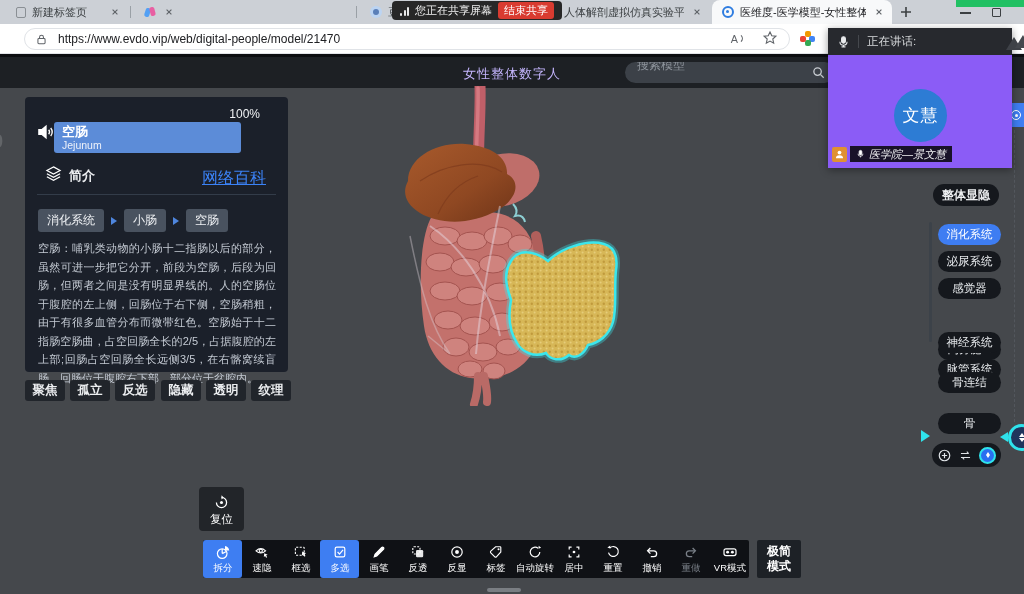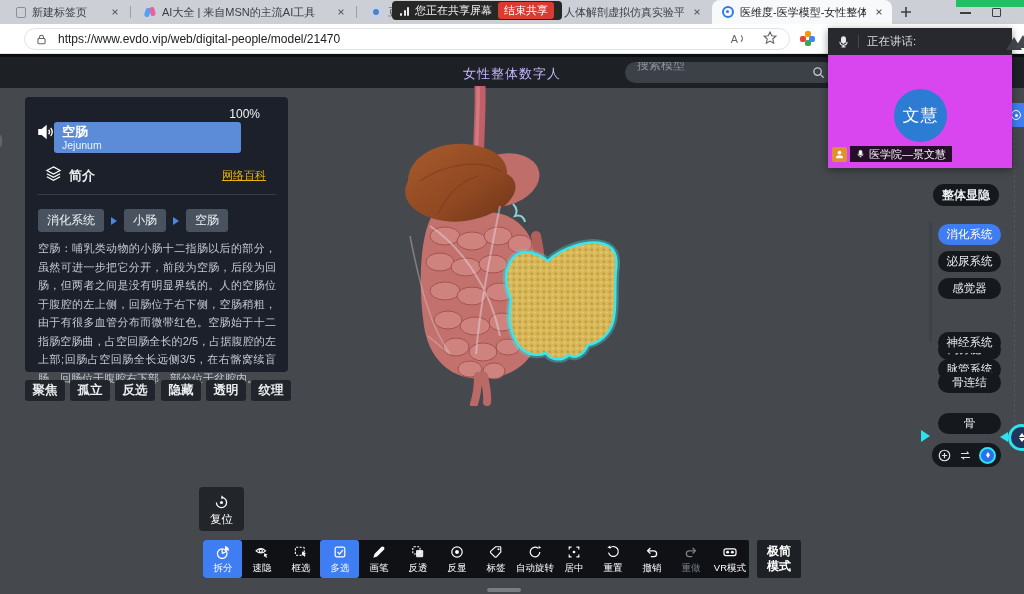--- a/index.html
+++ b/index.html
@@ -48,44 +48,44 @@
 
   
   .info-panel { position:absolute; left:25px; top:97px; width:263px; height:275px; background:rgba(24,30,40,0.94); border-radius:4px; z-index:3; }
   .vol-pct { position:absolute; right:28px; top:10px; color:#f1f3f5; font-size:12px; }
   .speaker { position:absolute; left:12px; top:27px; }
   .name-box { position:absolute; left:29px; top:25px; width:187px; height:31px; background:#5c8cd8; border-radius:3px; padding:3px 8px; }
   .name-cn { color:#fff; font-size:13px; font-weight:bold; line-height:14px; }
   .name-en { color:#eef2fa; font-size:10.5px; line-height:13px; }
   .intro-row { position:absolute; left:20px; top:68px; right:20px; height:20px; }
   .intro-label { position:absolute; left:24px; top:2px; color:#eceef1; font-size:13px; font-weight:bold; }
-  .wiki-link { position:absolute; right:2px; top:3px; color:#eab308; font-size:11px; text-decoration:underline; }
+  .wiki-link { position:absolute; right:2px; top:3px; color:#3b82f6; font-size:16px; text-decoration:underline; }
   .panel-divider { position:absolute; left:12px; right:12px; top:97px; height:1px; background:#333c49; }
   .crumbs { position:absolute; left:13px; top:112px; display:flex; align-items:center; gap:7px; }
   .crumb { background:#49525f; border-radius:3px; color:#f0f2f5; font-size:12px; padding:3px 9px; white-space:nowrap; }
   .crumb-arrow { width:0; height:0; border-left:6px solid #4e85dd; border-top:4px solid transparent; border-bottom:4px solid transparent; }
   .panel-desc { position:absolute; left:13px; top:142px; width:238px; color:#c5cbd4; font-size:11px; line-height:18.5px; text-align:justify; }
 
   
   .action-chip { position:absolute; top:380px; width:40px; height:21px; background:#21252b; border-radius:3px; color:#eceef0; font-size:12.5px; font-weight:bold; text-align:center; line-height:21px; z-index:3; }
 
   .watermark { position:absolute; left:-8px; top:130px; color:rgba(255,255,255,0.16); font-size:20px; font-weight:bold; z-index:1; }
 
   
   .call-overlay { position:absolute; left:828px; top:28px; width:184px; height:140px; z-index:8; box-shadow:0 2px 8px rgba(0,0,0,.4); }
   .call-header { position:absolute; left:0; top:0; right:0; height:27px; background:#27292e; display:flex; align-items:center; }
   .call-header .divider { width:1px; height:13px; background:#45484d; margin:0 8px 0 8px; }
   .call-status { color:#d6d8da; font-size:11.5px; }
   .call-logo { position:absolute; right:6px; top:7px; }
   .call-logo i { position:absolute; width:0; height:0; border-left:8px solid transparent; border-right:8px solid transparent; border-bottom:13px solid #3e4147; }
-  .call-body { position:absolute; left:0; top:27px; right:0; bottom:0; background:#d946ef; }
+  .call-body { position:absolute; left:0; top:27px; right:0; bottom:0; background:#8b5cf6; }
   .call-avatar { position:absolute; left:66px; top:34px; width:53px; height:53px; border-radius:50%; background:#2d7cd4; color:#fff; font-size:17px; display:flex; align-items:center; justify-content:center; letter-spacing:1px; }
   .participant-row { position:absolute; left:4px; bottom:6px; display:flex; align-items:center; gap:3px; }
   .participant-avatar { width:15px; height:15px; border-radius:2px; background:#e09132; display:flex; align-items:center; justify-content:center; }
-  .participant-chip { height:16px; background:rgba(5,5,5,0.85); display:flex; align-items:center; gap:4px; padding:0 6px; }
+  .participant-chip { height:16px; background:rgba(5,5,5,0.85); display:flex; align-items:center; gap:4px; padding:0 6px;font-style:italic; }
   .participant-name { color:#f2f3f4; font-size:11px; white-space:nowrap; }
 
   
   .edge-blue-btn { position:absolute; left:1008px; top:103px; width:16px; height:24px; background:#3f7ef2; border-radius:3px 0 0 3px; z-index:4; display:flex; align-items:center; justify-content:flex-start; padding-left:3px; }
   .edge-blue-btn .ring { width:10px; height:10px; border:1.5px solid #fff; border-radius:50%; display:flex; align-items:center; justify-content:center; }
   .edge-blue-btn .dot { width:3px; height:3px; background:#fff; border-radius:50%; }
   .edge-dashed { position:absolute; left:1014px; top:130px; height:292px; border-left:1px dashed #53575d; z-index:2; }
   .sb-toggle { position:absolute; left:933px; top:184px; width:66px; height:22px; border-radius:11px; background:#15181d; color:#eef0f2; font-size:12px; font-weight:600; text-align:center; line-height:22px; z-index:3; }
   .sb-pill { position:absolute; left:938px; width:63px; height:21px; border-radius:10.5px; background:#15181d; color:#e8ebee; font-size:11.5px; text-align:center; line-height:21px; z-index:3; white-space:nowrap; overflow:hidden; }
   .sb-pill.active { background:#3e7df2; color:#fff; }
@@ -131,21 +131,20 @@
             <path d="M2 2 L8 8 M8 2 L2 8"></path>
           </svg>
         </span>
     </div>
     <div class="tab-divider" style="left:130px;"></div>
     <div class="tab" style="left:134px; width:220px;">
       <span class="favicon">
         <i style="position:absolute;left:1px;top:2px;width:5px;height:9px;background:#53a0f4;border-radius:2px;transform:rotate(18deg);"></i>
         <i style="position:absolute;left:6px;top:1px;width:5px;height:9px;background:#e85fa2;border-radius:2px;transform:rotate(-14deg);"></i>
       </span>
-      <span class="title">AI大全 | 来自MSN的主流AI工具</span>
       <span class="close-x">
           <svg viewBox="0 0 10 10" fill="none">
             <path d="M2 2 L8 8 M8 2 L2 8"></path>
           </svg>
         </span>
     </div>
     <div class="tab-divider" style="left:356px;"></div>
     <div class="tab" style="left:360px; width:170px;">
       <span class="favicon" style="background:#bcd4f2; border-radius:50%;">
           <i style="position:absolute;left:3px;top:3px;width:6px;height:6px;background:#5a7fb8;border-radius:50%;"></i>

